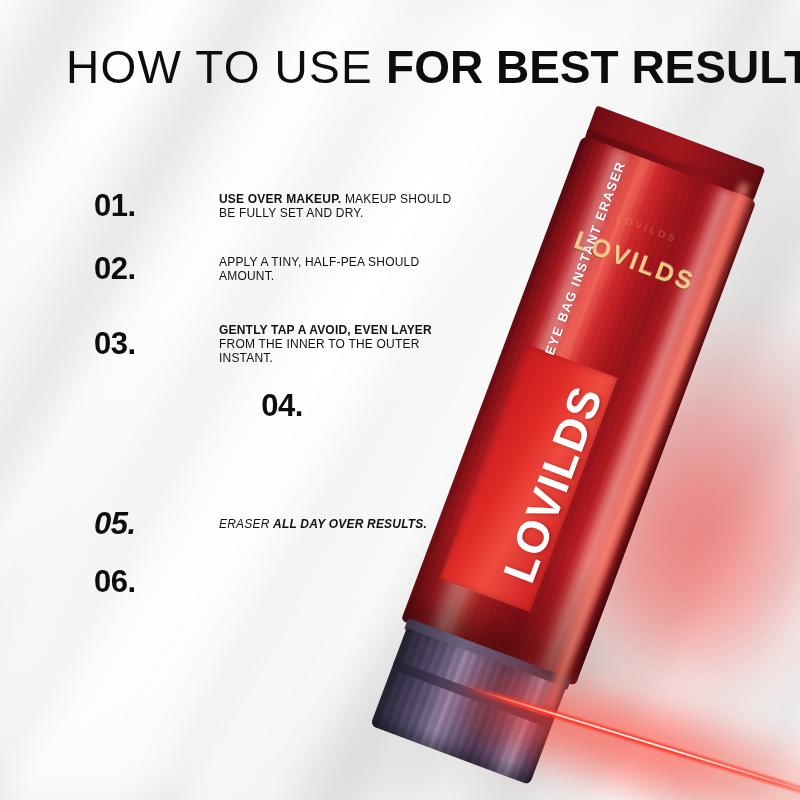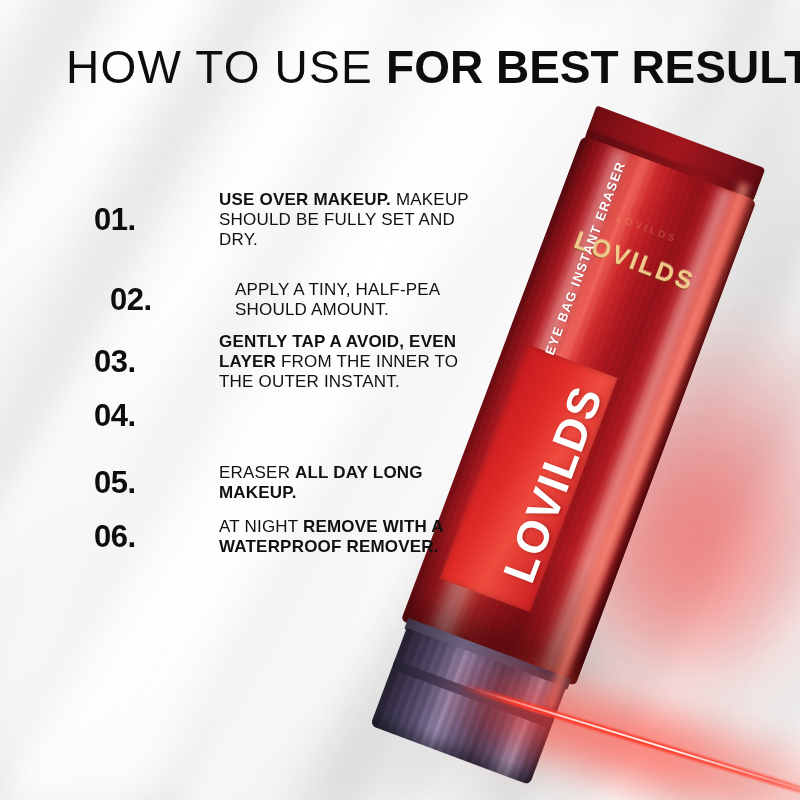--- a/index.html
+++ b/index.html
@@ -95,21 +95,21 @@
   .step-num{
     flex:0 0 78px;
     font-size:31px;
     font-weight:800;
     letter-spacing:-0.5px;
     color:#0d0d0d;
     line-height:1.05;
   }
   .step-text{
     flex:1 1 auto;
-    font-size:17px;
+    font-size:12px;
     line-height:1.18;
     letter-spacing:.2px;
     color:#111111;
     font-weight:400;
   }
   .step-text b{font-weight:800;}
 
   
   .tube-wrap{
     position:absolute;
@@ -431,34 +431,33 @@
   <div class="headline">
     <span class="thin">HOW TO USE</span>
     <span class="bold">FOR BEST RESULTS</span>
   </div>
 
   <div class="steps" id="steps-list">
       <div class="step" style="margin-top: 0px;">
         <div class="step-num">01.</div>
         <div class="step-text"><b>USE OVER MAKEUP.</b><span> MAKEUP SHOULD BE FULLY SET AND DRY.</span></div>
       </div>
-      <div class="step" style="margin-top: 30px; margin-left: 16px;">
+      <div class="step" style="margin-top: 30px;">
         <div class="step-num">02.</div>
         <div class="step-text"><span>APPLY A TINY, HALF-PEA SHOULD AMOUNT.</span></div>
       </div>
-      <div class="step" style="margin-top: 12px;">
+      <div class="step" style="margin-top: 38px;">
         <div class="step-num">03.</div>
         <div class="step-text"><b>GENTLY TAP A AVOID, EVEN LAYER</b><span> FROM THE INNER TO THE OUTER INSTANT.</span></div>
       </div>
-      <div class="step" style="margin-top: 8px;">
+      <div class="step" style="margin-top: 24px; flex-direction: column;">
         <div class="step-num">04.</div>
       </div>
-      <div class="step" style="margin-top: 30px;">
+      <div class="step" style="margin-top: 40px; font-style: italic;">
         <div class="step-num">05.</div>
-        <div class="step-text"><span>ERASER </span><b>ALL DAY LONG MAKEUP.</b></div>
-      </div>
-      <div class="step" style="margin-top: 14px;">
+        <div class="step-text"><span>ERASER </span><b>ALL DAY OVER RESULTS.</b></div>
+      </div>
+      <div class="step" style="margin-top: 26px;">
         <div class="step-num">06.</div>
-        <div class="step-text"><span>AT NIGHT </span><b>REMOVE WITH A WATERPROOF REMOVER.</b></div>
       </div>
     </div>
 
 </div>
 
 </body></html>

